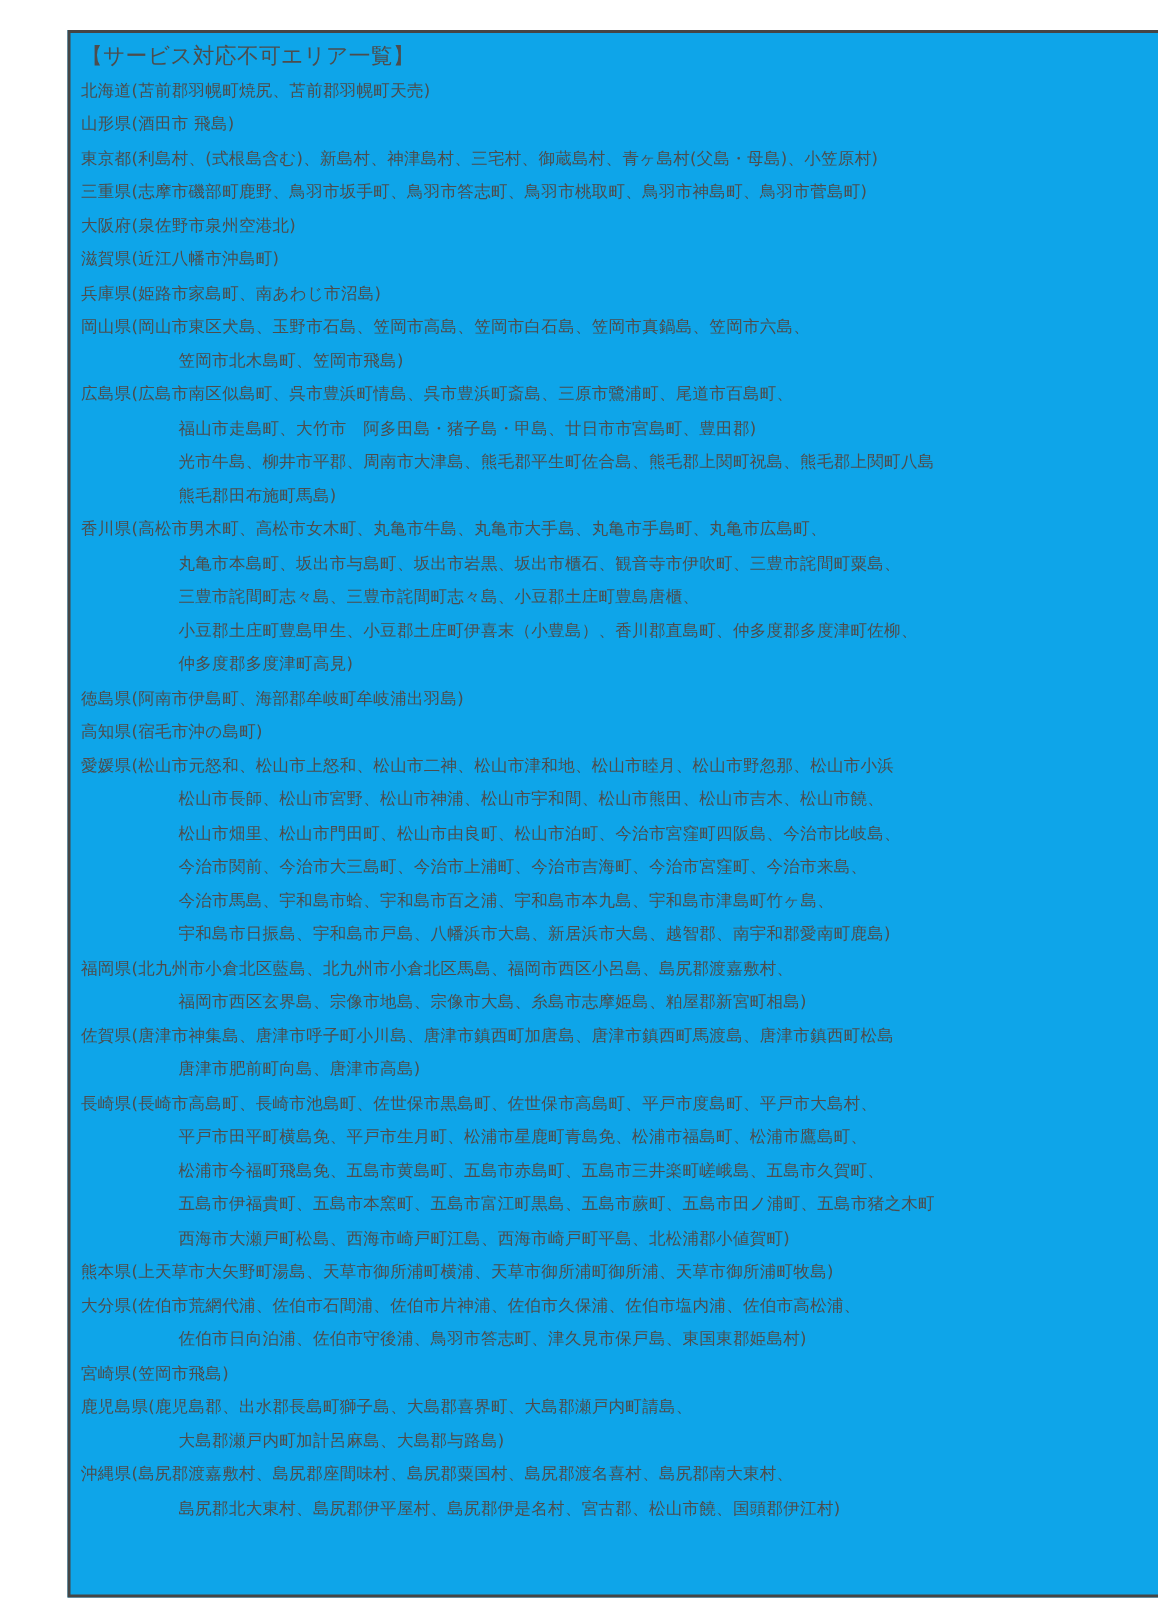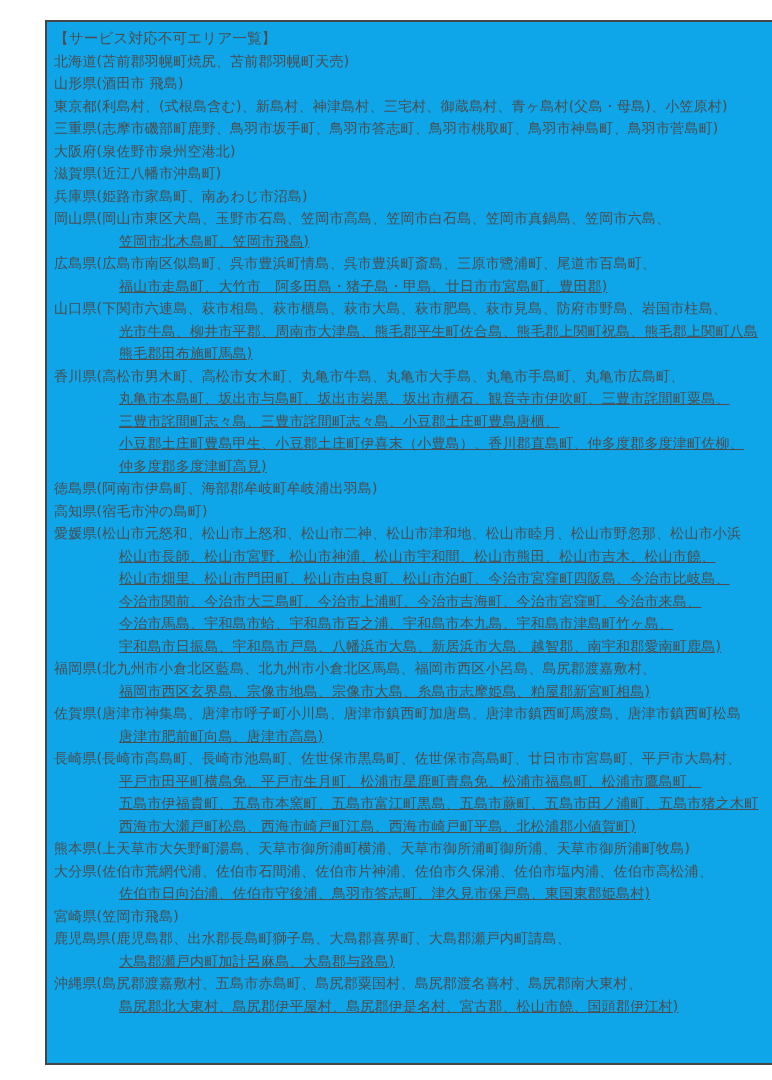--- a/index.html
+++ b/index.html
@@ -20,29 +20,28 @@
     top: 20px;
     width: 734px;
     height: 1045px;
     box-sizing: border-box;
     border: 2px solid #454545;
     background: #0ea5e9;
     padding: 5px 6px 0 7px;
     overflow: hidden;
   }
   .line {
-    font-size: 14px;
+    font-size: 11px;
     line-height: 22.5px;
     color: #4d4d4d;
     white-space: nowrap;
     letter-spacing: 0.2px;
   }
   .line.indent {
     padding-left: 65px;
-    text-decoration: underline;
   }
   .title-line {
     font-size: 14.5px;
     line-height: 22.5px;
     color: #4d4d4d;
     white-space: nowrap;
     letter-spacing: 0.2px;
   }
 </style>
 </head>
@@ -55,46 +54,46 @@
       <div class="line">山形県(酒田市 飛島)</div>
       <div class="line">東京都(利島村、(式根島含む)、新島村、神津島村、三宅村、御蔵島村、青ヶ島村(父島・母島)、小笠原村)</div>
       <div class="line">三重県(志摩市磯部町鹿野、鳥羽市坂手町、鳥羽市答志町、鳥羽市桃取町、鳥羽市神島町、鳥羽市菅島町)</div>
       <div class="line">大阪府(泉佐野市泉州空港北)</div>
       <div class="line">滋賀県(近江八幡市沖島町)</div>
       <div class="line">兵庫県(姫路市家島町、南あわじ市沼島)</div>
       <div class="line">岡山県(岡山市東区犬島、玉野市石島、笠岡市高島、笠岡市白石島、笠岡市真鍋島、笠岡市六島、</div>
       <div class="line indent">笠岡市北木島町、笠岡市飛島)</div>
       <div class="line">広島県(広島市南区似島町、呉市豊浜町情島、呉市豊浜町斎島、三原市鷺浦町、尾道市百島町、</div>
       <div class="line indent">福山市走島町、大竹市　阿多田島・猪子島・甲島、廿日市市宮島町、豊田郡)</div>
-      <div class="line">山口県(下関市六連島、萩市相島、萩市櫃島、萩市大島、萩市肥島、萩市見島、防府市野島、岩国市柱島、</div>
       <div class="line indent">光市牛島、柳井市平郡、周南市大津島、熊毛郡平生町佐合島、熊毛郡上関町祝島、熊毛郡上関町八島</div>
       <div class="line indent">熊毛郡田布施町馬島)</div>
       <div class="line">香川県(高松市男木町、高松市女木町、丸亀市牛島、丸亀市大手島、丸亀市手島町、丸亀市広島町、</div>
       <div class="line indent">丸亀市本島町、坂出市与島町、坂出市岩黒、坂出市櫃石、観音寺市伊吹町、三豊市詫間町粟島、</div>
       <div class="line indent">三豊市詫間町志々島、三豊市詫間町志々島、小豆郡土庄町豊島唐櫃、</div>
       <div class="line indent">小豆郡土庄町豊島甲生、小豆郡土庄町伊喜末（小豊島）、香川郡直島町、仲多度郡多度津町佐柳、</div>
       <div class="line indent">仲多度郡多度津町高見)</div>
       <div class="line">徳島県(阿南市伊島町、海部郡牟岐町牟岐浦出羽島)</div>
       <div class="line">高知県(宿毛市沖の島町)</div>
       <div class="line">愛媛県(松山市元怒和、松山市上怒和、松山市二神、松山市津和地、松山市睦月、松山市野忽那、松山市小浜</div>
       <div class="line indent">松山市長師、松山市宮野、松山市神浦、松山市宇和間、松山市熊田、松山市吉木、松山市饒、</div>
       <div class="line indent">松山市畑里、松山市門田町、松山市由良町、松山市泊町、今治市宮窪町四阪島、今治市比岐島、</div>
       <div class="line indent">今治市関前、今治市大三島町、今治市上浦町、今治市吉海町、今治市宮窪町、今治市来島、</div>
       <div class="line indent">今治市馬島、宇和島市蛤、宇和島市百之浦、宇和島市本九島、宇和島市津島町竹ヶ島、</div>
       <div class="line indent">宇和島市日振島、宇和島市戸島、八幡浜市大島、新居浜市大島、越智郡、南宇和郡愛南町鹿島)</div>
       <div class="line">福岡県(北九州市小倉北区藍島、北九州市小倉北区馬島、福岡市西区小呂島、島尻郡渡嘉敷村、</div>
       <div class="line indent">福岡市西区玄界島、宗像市地島、宗像市大島、糸島市志摩姫島、粕屋郡新宮町相島)</div>
       <div class="line">佐賀県(唐津市神集島、唐津市呼子町小川島、唐津市鎮西町加唐島、唐津市鎮西町馬渡島、唐津市鎮西町松島</div>
       <div class="line indent">唐津市肥前町向島、唐津市高島)</div>
-      <div class="line">長崎県(長崎市高島町、長崎市池島町、佐世保市黒島町、佐世保市高島町、廿日市市宮島町、平戸市大島村、</div>
+      <div class="line">長崎県(長崎市高島町、長崎市池島町、佐世保市黒島町、佐世保市高島町、平戸市度島町、平戸市大島村、</div>
       <div class="line indent">平戸市田平町横島免、平戸市生月町、松浦市星鹿町青島免、松浦市福島町、松浦市鷹島町、</div>
+      <div class="line indent">松浦市今福町飛島免、五島市黄島町、五島市赤島町、五島市三井楽町嵯峨島、五島市久賀町、</div>
       <div class="line indent">五島市伊福貴町、五島市本窯町、五島市富江町黒島、五島市蕨町、五島市田ノ浦町、五島市猪之木町</div>
       <div class="line indent">西海市大瀬戸町松島、西海市崎戸町江島、西海市崎戸町平島、北松浦郡小値賀町)</div>
       <div class="line">熊本県(上天草市大矢野町湯島、天草市御所浦町横浦、天草市御所浦町御所浦、天草市御所浦町牧島)</div>
       <div class="line">大分県(佐伯市荒網代浦、佐伯市石間浦、佐伯市片神浦、佐伯市久保浦、佐伯市塩内浦、佐伯市高松浦、</div>
       <div class="line indent">佐伯市日向泊浦、佐伯市守後浦、鳥羽市答志町、津久見市保戸島、東国東郡姫島村)</div>
       <div class="line">宮崎県(笠岡市飛島)</div>
       <div class="line">鹿児島県(鹿児島郡、出水郡長島町獅子島、大島郡喜界町、大島郡瀬戸内町請島、</div>
       <div class="line indent">大島郡瀬戸内町加計呂麻島、大島郡与路島)</div>
-      <div class="line">沖縄県(島尻郡渡嘉敷村、五島市赤島町、島尻郡粟国村、島尻郡渡名喜村、島尻郡南大東村、</div>
+      <div class="line">沖縄県(島尻郡渡嘉敷村、島尻郡座間味村、島尻郡粟国村、島尻郡渡名喜村、島尻郡南大東村、</div>
       <div class="line indent">島尻郡北大東村、島尻郡伊平屋村、島尻郡伊是名村、宮古郡、松山市饒、国頭郡伊江村)</div>
     </div>
 </div>
 
 </body></html>

